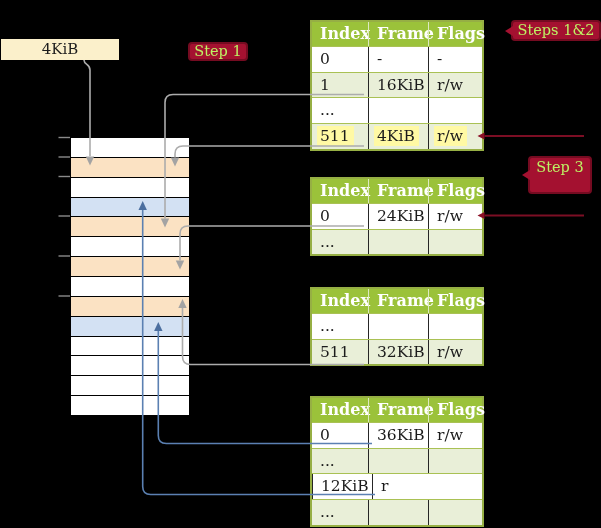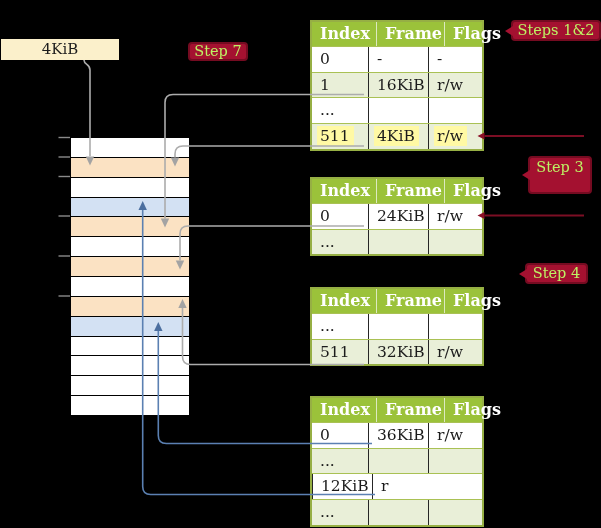--- a/index.html
+++ b/index.html
@@ -43,21 +43,21 @@
   .b-step3 .lbl{line-height:18px;}
   .b-step4{left:525px;top:263px;width:63px;height:21px;}
   
   .ptable{
     position:absolute;left:310px;width:174px;background:#fff;
     border:2px solid var(--table_border_green,#96AF44);
   }
   .t1{top:20px;} .t2{top:177px;} .t3{top:287px;} .t4{top:396px;}
   .thead{
     display:flex;height:24px;background:var(--table_header_green,#9BC23A);
-    color:#fff;font-weight:bold;font-size:16px;gap:8px;
+    color:#fff;font-weight:bold;font-size:16px;
   }
   .hcell{line-height:24px;padding-left:8px;}
   .thead .c1,.thead .c2{border-left:1.4px solid #dde9c1;}
   .trow{display:flex;height:25.7px;border-top:1.6px solid #A9C154;background:#fff;}
   .trow.shaded{background:var(--table_row_green,#E9EFD8);}
   .tcell{line-height:24px;padding-left:8px;font-size:15.5px;color:#1b1b1b;white-space:nowrap;}
   .trow .c1,.trow .c2{border-left:1.2px solid #262626;}
   .c0{width:56px;} .c1{width:60px;} .c2{flex:1;}
   .hl{background:var(--highlight_yellow,#FFF9A4);padding:1px 4px 1px 3px;margin-left:-3px;}
   
@@ -81,34 +81,30 @@
       <div class="mrow blue"></div>
       <div class="mrow white"></div>
       <div class="mrow white"></div>
       <div class="mrow white"></div>
       <div class="mrow white"></div>
     </div>
 
   <div class="box4">4KiB</div>
 
   <div class="badge b-step0">
-    <span class="lbl">Step 7</span>
+    <span class="lbl">Step 1</span>
   </div>
   <div class="badge b-steps12">
     <span class="tab"></span>
     <span class="lbl">Steps 1&amp;2</span>
   </div>
   <div class="badge b-step3">
     <span class="tab"></span>
     <span class="lbl">Step 3</span>
   </div>
-  <div class="badge b-step4">
-    <span class="tab"></span>
-    <span class="lbl">Step 4</span>
-  </div>
 
   <div class="ptable t1">
     <div class="thead">
         <div class="hcell c0">Index</div>
         <div class="hcell c1">Frame</div>
         <div class="hcell c2">Flags</div>
       </div>
   <div class="trow">
         <div class="tcell c0">0</div>
         <div class="tcell c1">-</div>

